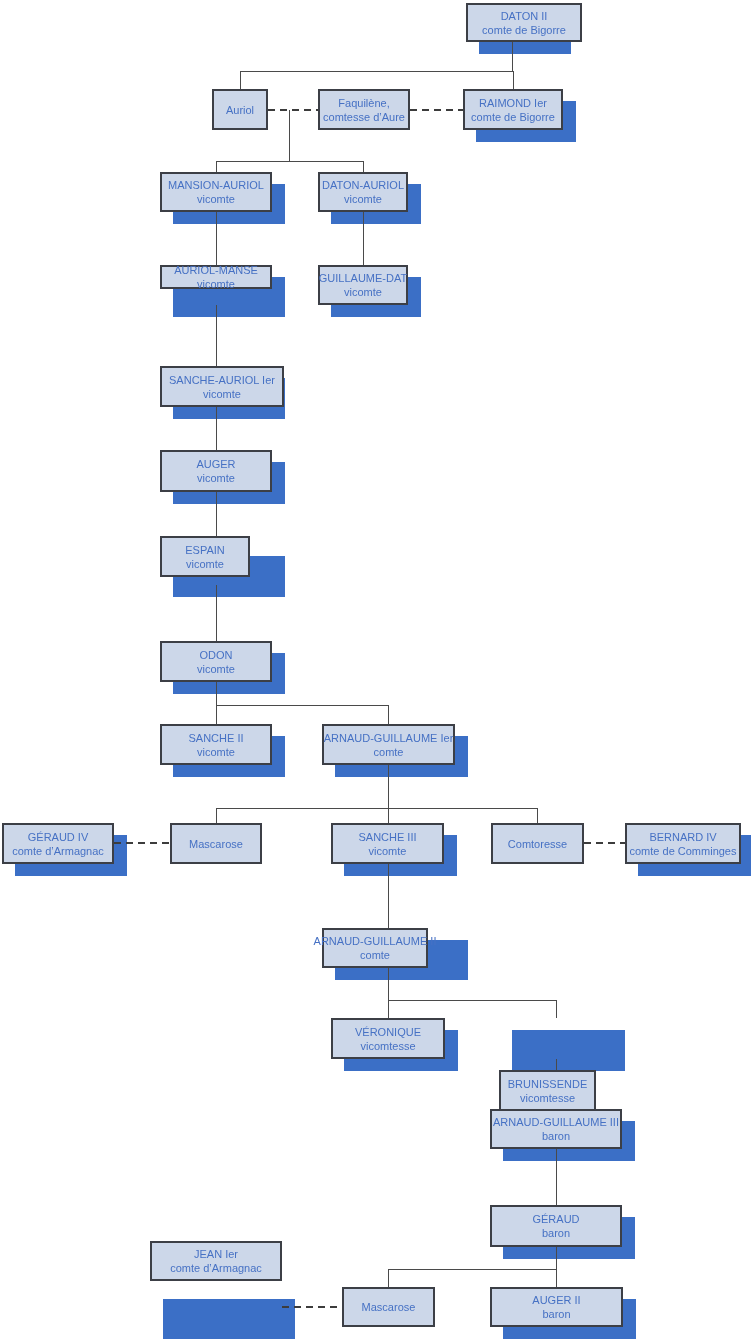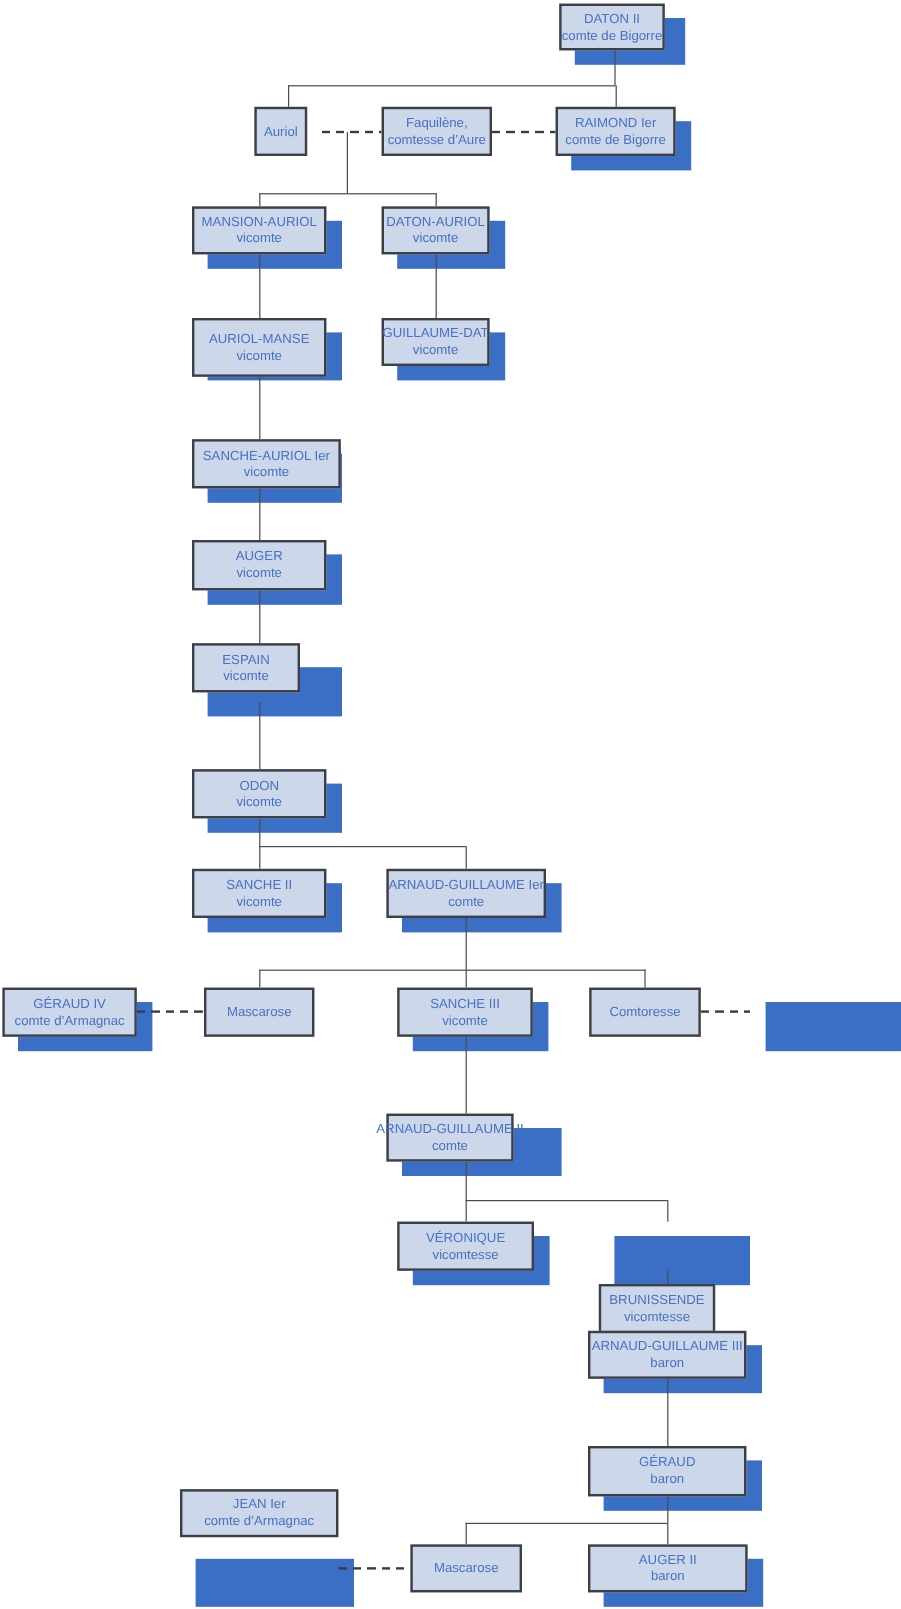--- a/index.html
+++ b/index.html
@@ -87,26 +87,26 @@
   <div class="ln h" style="left:388px;top:1269px;width:168px"></div>
   <div class="ln v" style="left:388px;top:1269px;height:18px"></div>
   <div class="ln v" style="left:556px;top:1269px;height:18px"></div>
 
   <div class="dash" style="left:268px;top:109px;width:50px"></div>
   <div class="dash" style="left:410px;top:109px;width:53px"></div>
   <div class="dash" style="left:114px;top:842px;width:56px"></div>
   <div class="dash" style="left:584px;top:842px;width:41px"></div>
   <div class="dash" style="left:282px;top:1306px;width:60px"></div>
 
-  <div class="node shadow" style="left:466px;top:3px;width:88px;height:39px">
+  <div class="node shadow" style="left:466px;top:3px;width:116px;height:39px">
     <div>DATON II</div>
     <div>comte de Bigorre</div>
   </div>
 
-  <div class="node" style="left:212px;top:89px;width:44px;height:41px">
+  <div class="node" style="left:212px;top:89px;width:56px;height:41px">
     <div>Auriol</div>
   </div>
 
   <div class="node" style="left:318px;top:89px;width:92px;height:41px">
     <div>Faquilène,</div>
     <div>comtesse d’Aure</div>
   </div>
 
   <div class="node shadow" style="left:463px;top:89px;width:100px;height:41px">
     <div>RAIMOND Ier</div>
@@ -116,21 +116,21 @@
   <div class="node shadow" style="left:160px;top:172px;width:112px;height:40px">
     <div>MANSION-AURIOL</div>
     <div>vicomte</div>
   </div>
 
   <div class="node shadow" style="left:318px;top:172px;width:90px;height:40px">
     <div>DATON-AURIOL</div>
     <div>vicomte</div>
   </div>
 
-  <div class="node shadow" style="left:160px;top:265px;width:112px;height:49px">
+  <div class="node shadow" style="left:160px;top:265px;width:112px;height:24px">
     <div>AURIOL-MANSE</div>
     <div>vicomte</div>
   </div>
 
   <div class="node shadow" style="left:318px;top:265px;width:90px;height:40px">
     <div>GUILLAUME-DAT</div>
     <div>vicomte</div>
   </div>
 
   <div class="node shadow" style="left:160px;top:366px;width:124px;height:41px">
@@ -174,20 +174,24 @@
 
   <div class="node shadow" style="left:331px;top:823px;width:113px;height:41px">
     <div>SANCHE III</div>
     <div>vicomte</div>
   </div>
 
   <div class="node" style="left:491px;top:823px;width:93px;height:41px">
     <div>Comtoresse</div>
   </div>
 
+  <div class="node shadow" style="left:625px;top:823px;width:116px;height:41px">
+    <div>BERNARD IV</div>
+    <div>comte de Comminges</div>
+  </div>
 
   <div class="node shadow" style="left:322px;top:928px;width:106px;height:40px">
     <div>ARNAUD-GUILLAUME II</div>
     <div>comte</div>
   </div>
 
   <div class="node shadow" style="left:331px;top:1018px;width:114px;height:41px">
     <div>VÉRONIQUE</div>
     <div>vicomtesse</div>
   </div>

